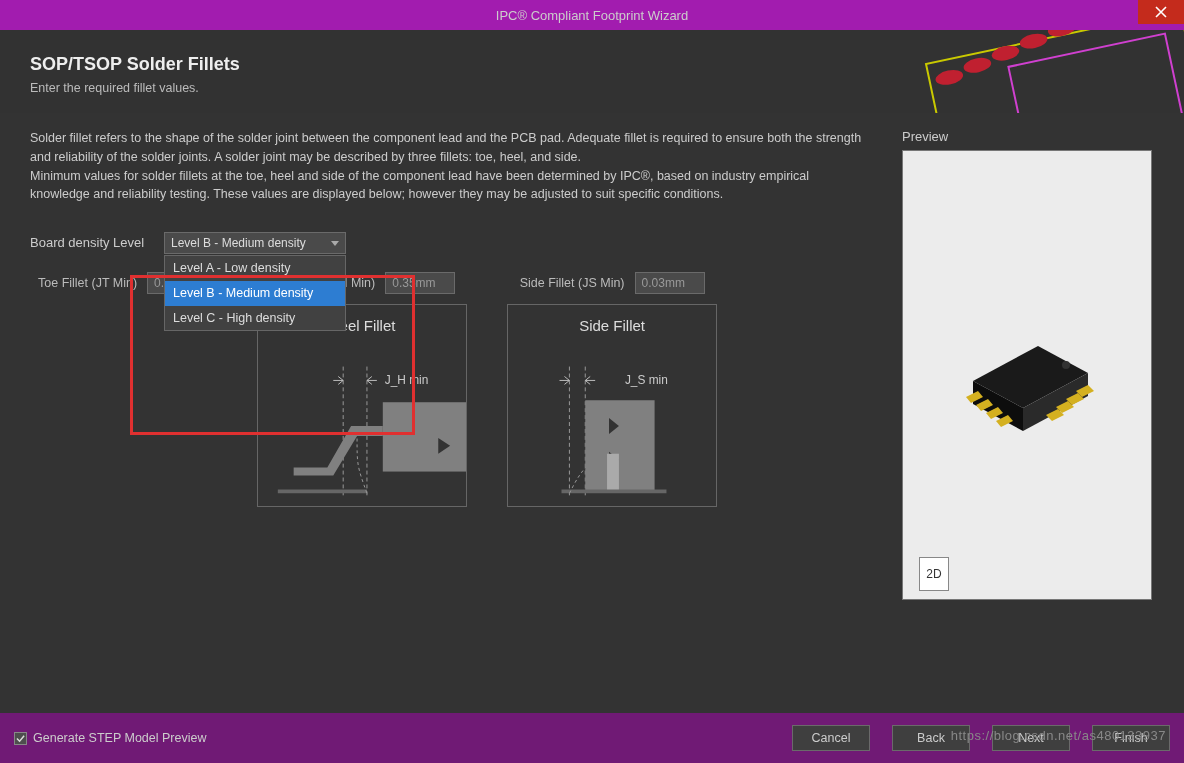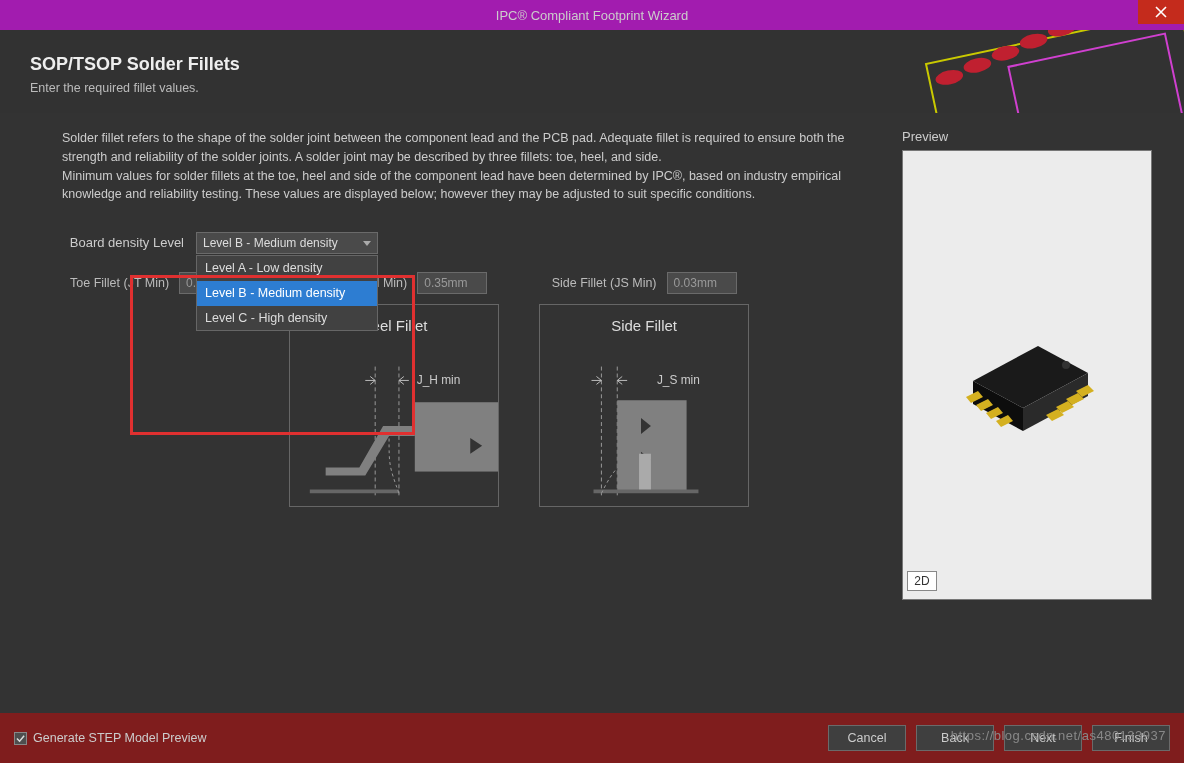--- a/index.html
+++ b/index.html
@@ -7,46 +7,46 @@
   .window { width: 1184px; height: 763px; background: #333333; position: relative; }
   .titlebar { height: 30px; background: #a21caf; display:flex; align-items:center; justify-content:center; position:relative; }
   .titlebar .title { color: #ccc; font-size: 13px; }
   .close-btn { position:absolute; right:0; top:0; width:46px; height:24px; background:#c42b1c; display:flex; align-items:center; justify-content:center; cursor:pointer;}
   .close-btn svg { width:12px; height:12px; }
   .header { padding: 24px 48px 18px 30px; position:relative; background:#323232; }
   .header h1 { font-size: 18px; font-weight:600; color:#eee; margin-bottom:6px;}
   .header p { font-size: 12.5px; color:#bbb; }
   .header-art { position:absolute; right:0; top:0; width:290px; height:100%; overflow:hidden;}
   .content { padding: 16px 30px 10px 30px; display:flex; gap:20px;}
-  .left { flex:1; font-size:12.5px; color:#ccc; line-height:1.5;margin-left:32px; }
+  .left { flex:1; font-size:12.5px; color:#ccc; line-height:1.5; }
   .desc { margin-bottom:28px; max-width:840px;}
   .chk-row { display:flex; align-items:center; gap:6px; margin-bottom:24px; font-size:13px;}
   .chk { width:13px; height:13px; border:1px solid #888; background:#4e4e4e; display:flex; align-items:center; justify-content:center; cursor:pointer;}
   .chk svg { width:9px; height:9px; }
   .density-row { display:flex; align-items:center; gap:12px; margin-bottom:18px; font-size:13px; position:relative;}
-  .density-row label { width:122px;text-align:right;}
+  .density-row label { width:122px;}
   .select { width:182px; height:22px; background:#4a4a4a; border:1px solid #6a6a6a; display:flex; align-items:center; padding:0 6px; font-size:12px; color:#ddd; cursor:pointer; justify-content:space-between;}
   .select .caret { width:0; height:0; border-left:4px solid transparent; border-right:4px solid transparent; border-top:5px solid #aaa;}
   .dropdown { position:absolute; left:134px; top:23px; width:182px; background:#414141; border:1px solid #666; z-index:20; font-size:12.5px;}
   .dropdown .opt { padding:3px 8px; color:#ddd; cursor:pointer;}
   .dropdown .opt.sel { background:#2d7dd2; color:#fff;}
   .fillets-row { display:flex; gap:40px; margin-top:18px;padding-left:8px;}
   .fillet-group { display:flex; flex-direction:column; align-items:center; }
   .fillet-input-row { display:flex; align-items:center; gap:10px; font-size:12.5px; margin-bottom:10px;}
   .fillet-input-row label { color:#bbb;}
   .num-input { width:70px; height:22px; background:#4a4a4a; border:1px solid #6a6a6a; color:#999; font-size:12px; padding:0 6px; display:flex; align-items:center;}
   .diagram-box { width:210px; border:1px solid #666; padding:0; }
   .diagram-title { text-align:center; font-size:15px; color:#ddd; padding:10px 0 8px 0;}
   .diagram-svg { width:100%; height:160px; display:block; background:#333;}
   .highlight-box { position:absolute; left:130px; top:275px; width:285px; height:160px; border:3px solid #e03030; pointer-events:none; z-index:30;}
   .right { width:252px; }
   .preview-label { text-align:left; font-size:13px; color:#ccc; margin-bottom:6px;}
   .preview-box { width:250px; height:450px; background:#ececec; border:1px solid #777; position:relative;}
-  .btn2d { position:absolute; left:4px; bottom:8px; width:30px; height:20px; background:#fff; border:1px solid #888; display:flex; align-items:center; justify-content:center; font-size:12px; color:#333; cursor:pointer;}
-  .footer { position:absolute; left:0; right:0; bottom:0; height:50px; border-top:0px solid #555; display:flex; align-items:center; padding:0 14px; gap:10px; background:#7f1d1d;}
+  .btn2d { position:absolute; left:16px; bottom:8px; width:30px; height:34px; background:#fff; border:1px solid #888; display:flex; align-items:center; justify-content:center; font-size:12px; color:#333; cursor:pointer;}
+  .footer { position:absolute; left:0; right:0; bottom:0; height:50px; border-top:0px solid #555; display:flex; align-items:center; padding:0 14px; gap:22px; background:#701a75;}
   .footer .spacer { flex:1;}
   .btn { min-width:78px; height:26px; background:#3f3f3f; border:1px solid #6a6a6a; color:#ccc; font-size:12.5px; display:flex; align-items:center; justify-content:center; cursor:pointer; padding:0 12px;}
   .watermark { position:absolute; right:18px; bottom:20px; font-size:13px; color:#888; letter-spacing:0.5px; pointer-events:none;}
   .footer-chk { display:flex; align-items:center; gap:6px; font-size:12.5px;}
 </style>
 </head>
 <body>
 
 <div class="window">
   <div class="titlebar">

